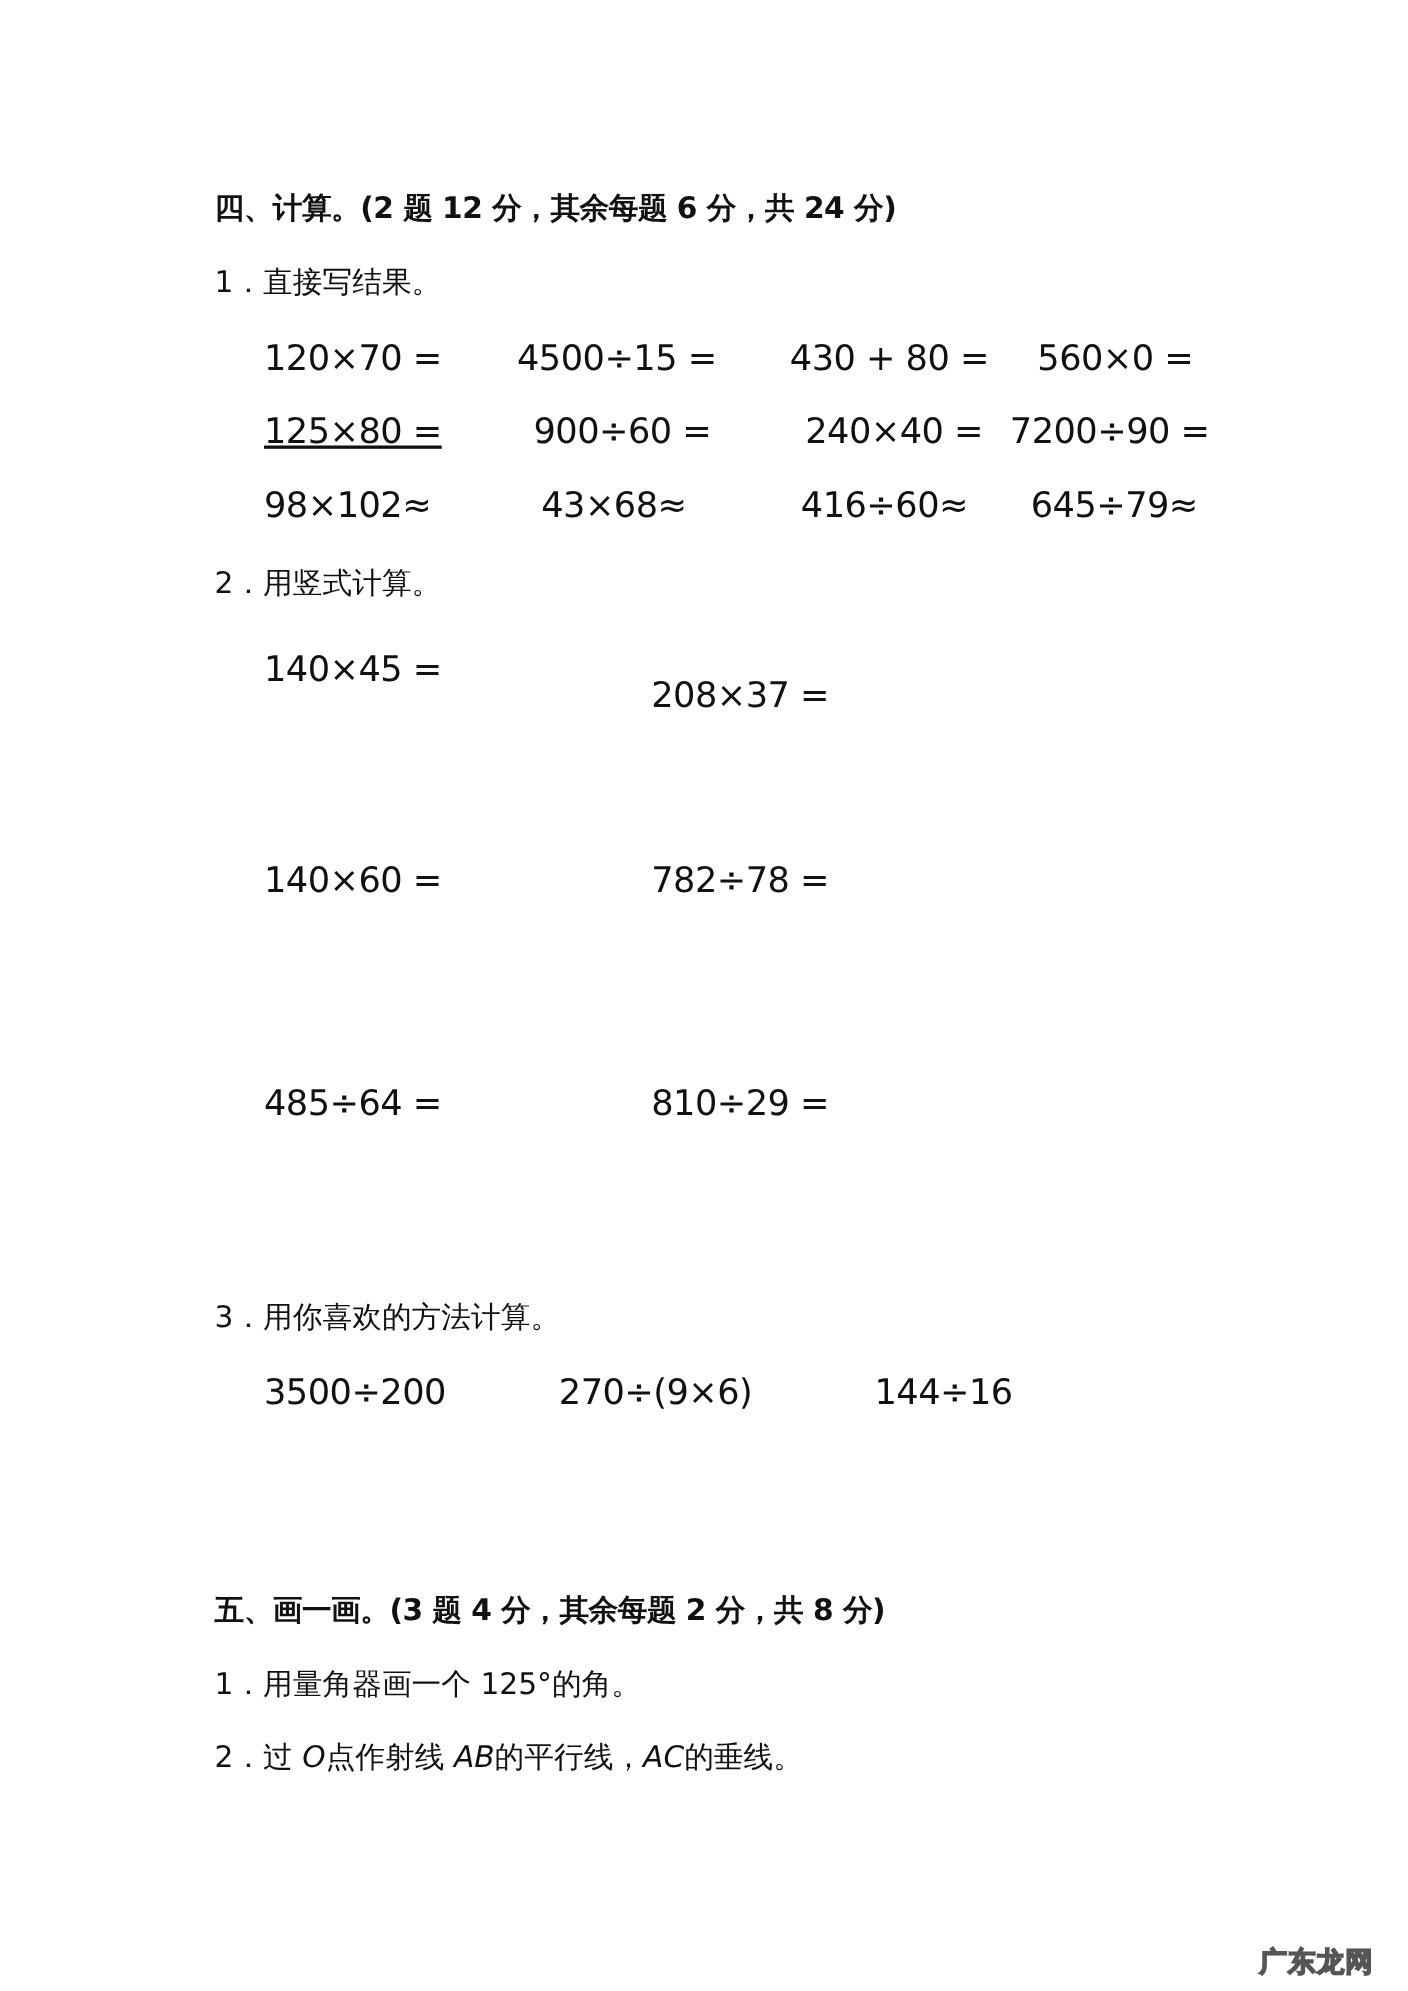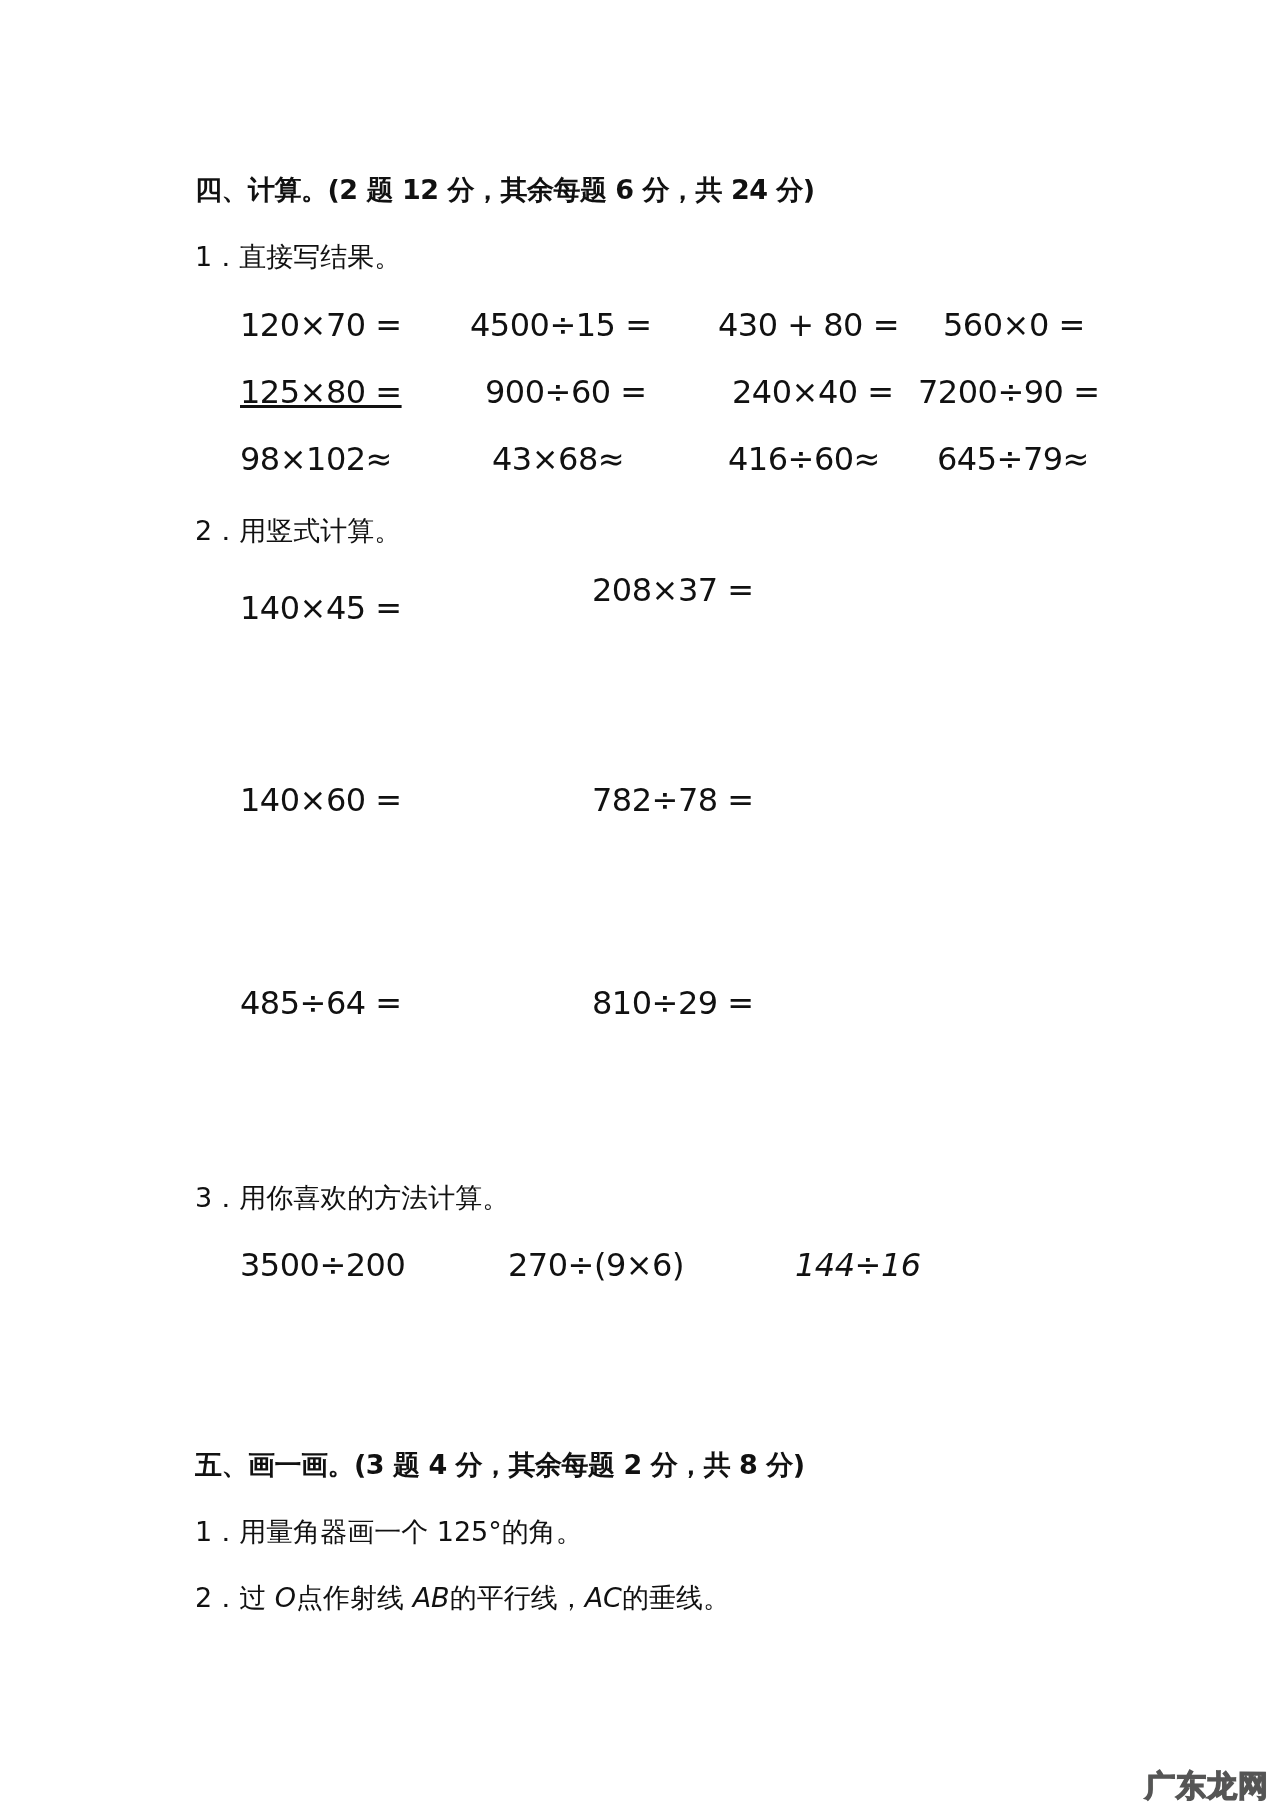--- a/index.html
+++ b/index.html
@@ -3,21 +3,21 @@
 <meta charset="utf-8">
 <style>
   html, body { margin: 0; padding: 0; background: #ffffff; }
   body { width: 1280px; height: 1810px; position: relative; overflow: hidden; color: #111111;
          font-family: "DejaVu Sans", "Liberation Sans", sans-serif; }
   .abs { position: absolute; white-space: nowrap; line-height: 1; }
   .heading { font-size: 27px; font-weight: bold; letter-spacing: -0.5px; }
   .q { font-size: 27px; font-weight: normal; }
   .expr { font-size: 32px; letter-spacing: -0.5px; }
   .it { font-style: italic; }
-  .watermark { font-size: 30px; font-weight: bold; color: #4d7c0f; letter-spacing: 1px;
+  .watermark { font-size: 25px; font-weight: bold; color: #4d7c0f; letter-spacing: 1px;
                -webkit-text-stroke: 1.4px #555555; text-shadow: 0 0 1px #888; }
 </style>
 </head>
 <body>
 
 <div class="abs heading" style="left:195px; top:176px;">四、计算。(2 题 12 分，其余每题 6 分，共 24 分)</div>
 
 <div class="abs q" style="left:195px; top:243px;">1．直接写结果。</div>
 
 <div class="abs expr" style="left:240px; top:309px;">120×70 =</div>
@@ -31,31 +31,31 @@
 <div class="abs expr" style="left:918px; top:376px;">7200÷90 =</div>
 
 <div class="abs expr" style="left:240px; top:443px;">98×102≈</div>
 <div class="abs expr" style="left:492px; top:443px;">43×68≈</div>
 <div class="abs expr" style="left:728px; top:443px;">416÷60≈</div>
 <div class="abs expr" style="left:937px; top:443px;">645÷79≈</div>
 
 <div class="abs q" style="left:195px; top:517px;">2．用竖式计算。</div>
 
 <div class="abs expr" style="left:240px; top:592px;">140×45 =</div>
-<div class="abs expr" style="left:592px; top:574px;text-align:center;">208×37 =</div>
+<div class="abs expr" style="left:592px; top:616px;text-align:center;">208×37 =</div>
 <div class="abs expr" style="left:240px; top:784px;">140×60 =</div>
 <div class="abs expr" style="left:592px; top:784px;">782÷78 =</div>
 <div class="abs expr" style="left:240px; top:987px;">485÷64 =</div>
 <div class="abs expr" style="left:592px; top:987px;text-align:center;">810÷29 =</div>
 
 <div class="abs q" style="left:195px; top:1184px;">3．用你喜欢的方法计算。</div>
 
 <div class="abs expr" style="left:240px; top:1249px;">3500÷200</div>
 <div class="abs expr" style="left:508px; top:1249px;">270÷(9×6)</div>
-<div class="abs expr" style="left:795px; top:1249px;font-style:italic;">144÷16</div>
+<div class="abs expr" style="left:795px; top:1249px;">144÷16</div>
 
 <div class="abs heading" style="left:195px; top:1451px;">五、画一画。(3 题 4 分，其余每题 2 分，共 8 分)</div>
 
 <div class="abs q" style="left:195px; top:1518px;">1．用量角器画一个 125°的角。</div>
 
 <div class="abs q" style="left:195px; top:1584px;">
   <span>2．过 </span><span class="it">O</span><span>点作射线 </span><span class="it">AB</span><span>的平行线，</span><span class="it">AC</span><span>的垂线。</span>
 </div>
 
 <div class="abs watermark" style="left:1145px; top:1771px;">广东龙网</div>

